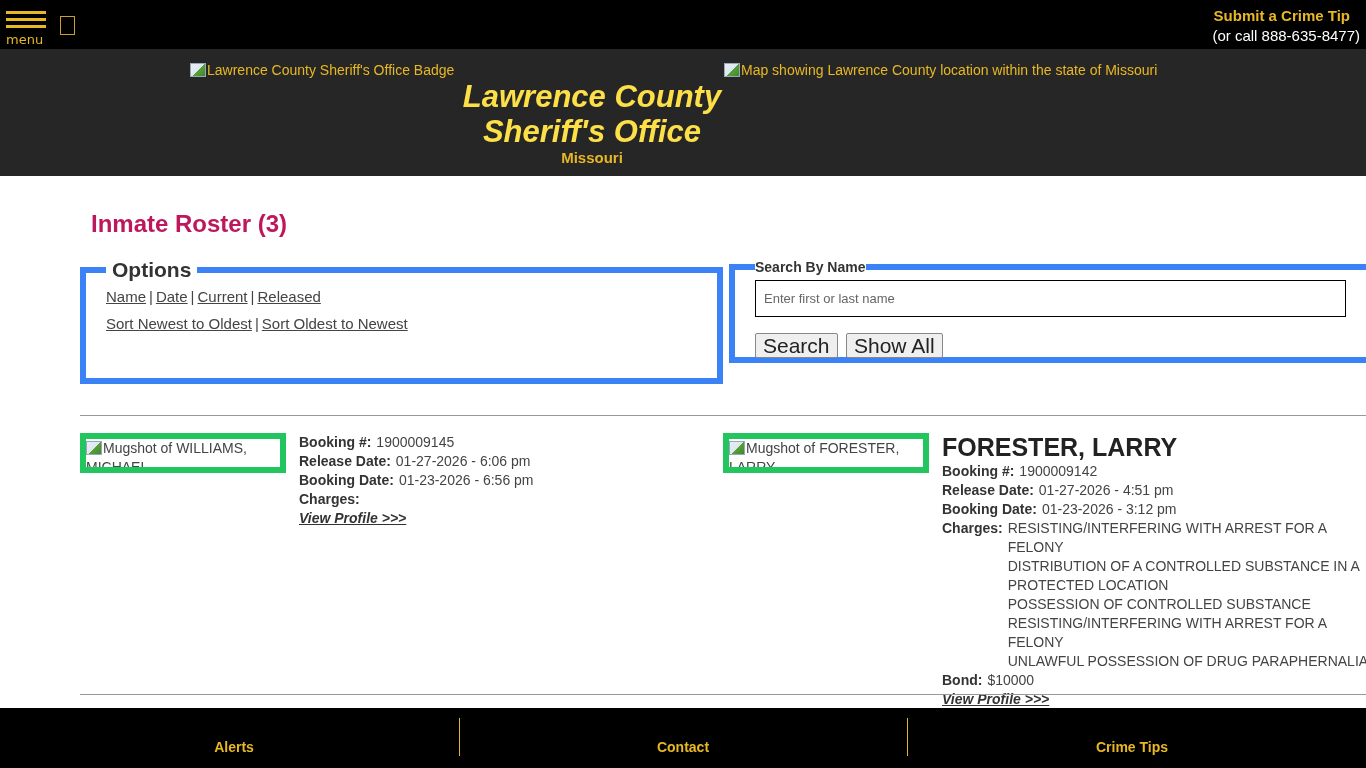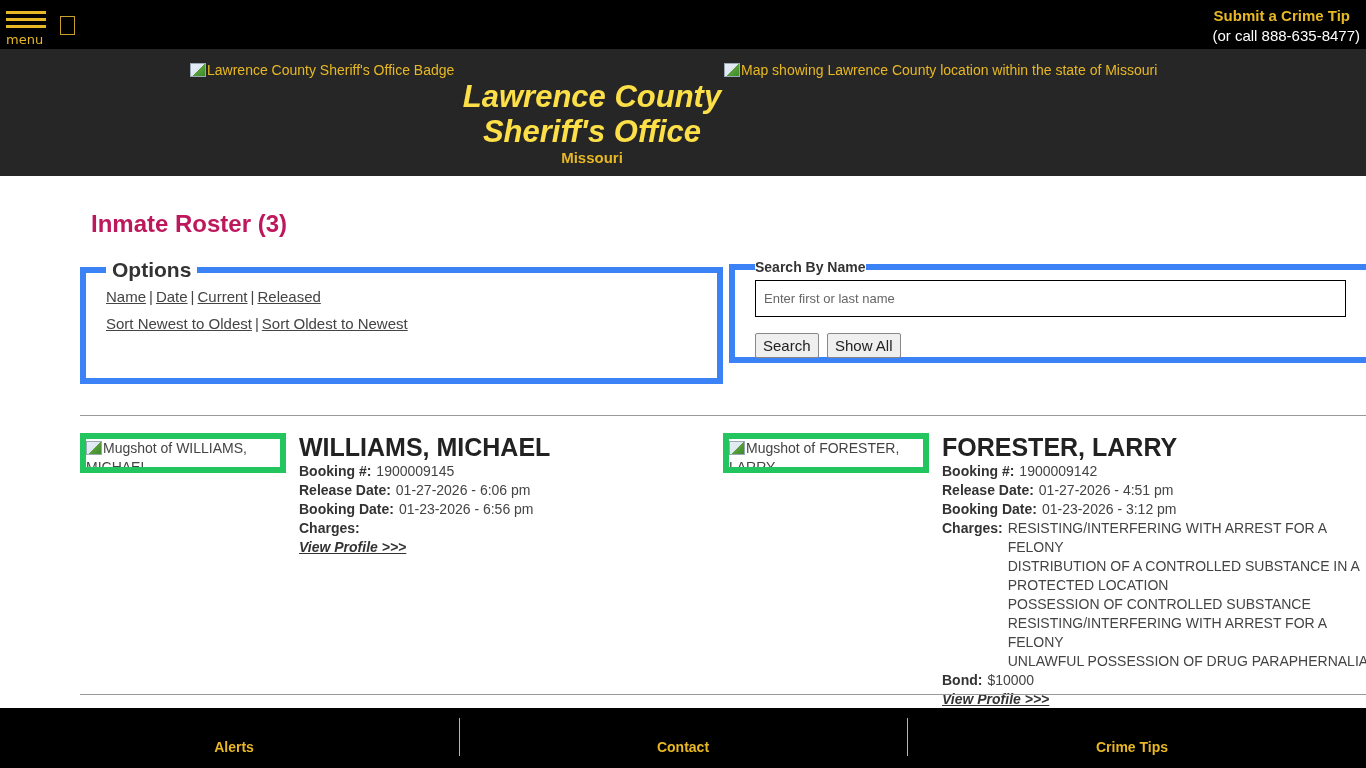--- a/index.html
+++ b/index.html
@@ -40,21 +40,21 @@
     .opt-row.r1 { margin-top: 5px; }
     .opt-row.r2 { margin-top: 7px; }
     .opt-row a { color: #444444; text-decoration: underline; }
     .opt-row .sep { color: #444; margin: 0 3px; }
 
     .search { left: 729px; top: 258px; width: 632px; height: 105px; padding: 0 20px; }
     .search legend { font-size: 14px; font-weight: bold; color: #333; padding: 0 0; line-height: 18px; }
     .search-input { display: block; width: 591px; height: 37px; border: 1px solid #000; margin-top: 4px; padding: 0 8px; font-family: Liberation Sans, sans-serif; font-size: 13px; color: #333; }
     .search-input::placeholder { color: #666666; }
     .btn-row { margin-top: 16px; }
-    .btn { display: inline-block; height: 25px; padding: 0 7px; border: 1px solid #888; border-radius: 2px; background: #efefef; font-family: "Liberation Sans", sans-serif; font-size: 15px; color: #222; line-height: 23px; margin-right: 4px; cursor: pointer; }
+    .btn { display: inline-block; height: 25px; padding: 0 7px; border: 1px solid #888; border-radius: 2px; background: #efefef; font-family: "Liberation Sans", sans-serif; font-size: 21px; color: #222; line-height: 23px; margin-right: 4px; cursor: pointer; }
 
     .hr { position: absolute; left: 80px; width: 1286px; height: 1px; background: #999999; }
     .hr.h1 { top: 415px; }
     .hr.h2 { top: 694px; }
 
     .inmate { position: absolute; top: 433px; }
     .inmate.i1 { left: 80px; }
     .inmate.i2 { left: 723px; }
     .mug { position: absolute; left: 0; top: 0; width: 206px; height: 40px; border: 6px solid #22c55e; font-size: 14px; color: #444; line-height: 19px; padding: 0 0 0 0; overflow: hidden; }
     .info { position: absolute; left: 219px; top: 0; width: 430px; }
@@ -126,21 +126,20 @@
   </div>
 </fieldset>
 
 <div class="hr h1"></div>
 
 <div class="inmate i1">
   <div class="mug">
     <span class="broken-icon"></span><span>Mugshot of WILLIAMS, MICHAEL</span>
   </div>
   <div class="info">
-    <div class="inmate-name">WILLIAMS, MICHAEL</div>
     <div class="field">
       <span class="lbl">Booking #:</span>
         <span>1900009145</span>
     </div>
     <div class="field">
       <span class="lbl">Release Date:</span>
         <span>01-27-2026 - 6:06 pm</span>
     </div>
     <div class="field">
       <span class="lbl">Booking Date:</span>

